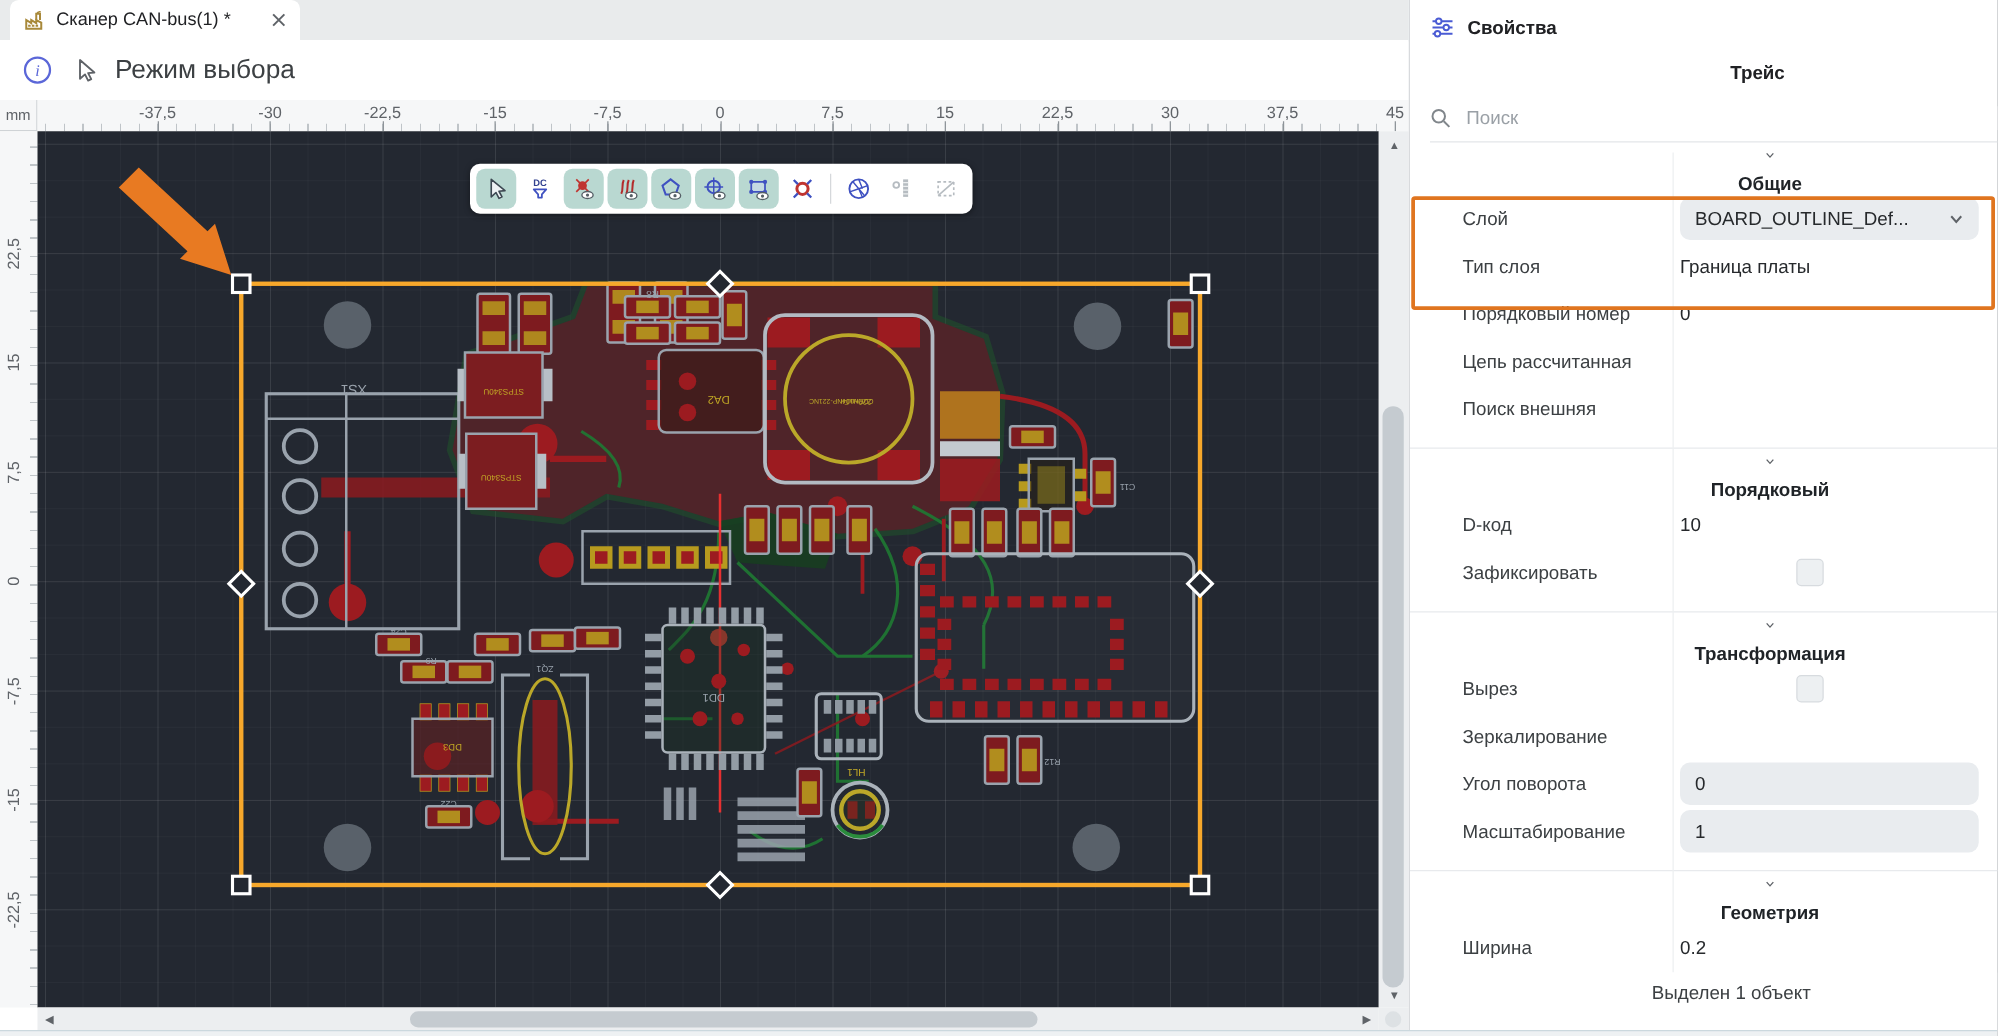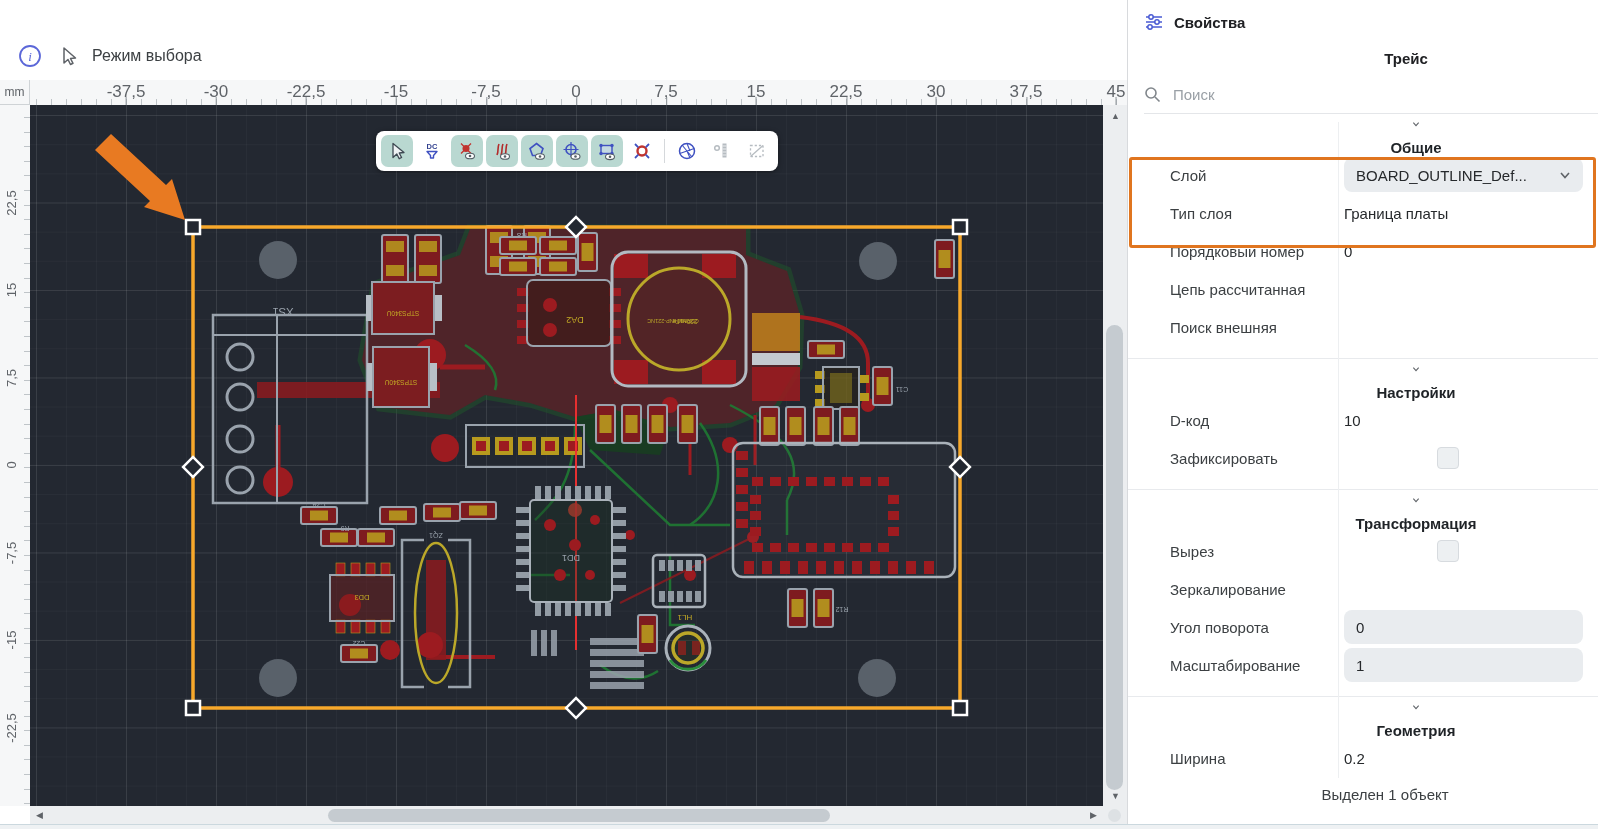--- a/index.html
+++ b/index.html
@@ -6,28 +6,28 @@
   #app{position:relative;width:1598px;height:829px;background:#fff;overflow:hidden;}
 
   
   #tabbar{position:absolute;left:0;top:0;width:1127px;height:32px;background:#e9ebec;border-bottom:1px solid #dadde0;}
   #tab{position:absolute;left:8px;top:0;width:232px;height:32px;background:#fff;border-radius:7px 7px 0 0;display:flex;align-items:center;padding:0 10px;box-sizing:border-box;gap:9px;}
   .tab-title{font-size:14.5px;color:#202124;white-space:nowrap;flex:1;}
   .tab-close{width:14px;height:14px;cursor:pointer;}
 
   
   #main-toolbar{position:absolute;left:0;top:32px;width:1127px;height:48px;background:#fff;display:flex;align-items:center;gap:16px;padding-left:18px;box-sizing:border-box;}
-  #mode-label{font-size:16px;color:#3c4043;margin-left:-4px;}
+  #mode-label{font-size:21px;color:#3c4043;margin-left:-4px;}
 
   
   #ruler-corner{position:absolute;left:0;top:80px;width:30px;height:25px;background:#f6f7f8;border-right:1px solid #cfd3d6;border-bottom:1px solid #cfd3d6;display:flex;align-items:center;justify-content:center;font-size:12px;color:#5f6368;box-sizing:border-box;}
   #hruler{position:absolute;left:30px;top:80px;width:1097px;height:25px;background:#f6f7f8;overflow:hidden;
     background-image:repeating-linear-gradient(to right,#bfc4c8 0 1px,transparent 1px 15px);
     background-size:100% 6px;background-repeat:no-repeat;background-position:6px 19px;}
-  .hlab{position:absolute;top:2px;transform:translateX(-50%);font-size:17px;color:#5f6368;}
+  .hlab{position:absolute;top:2px;transform:translateX(-50%);font-size:13px;color:#5f6368;}
   .hlab::after{content:"";position:absolute;left:50%;top:15px;width:1px;height:8px;background:#8d9398;}
   #vruler{position:absolute;left:0;top:105px;width:30px;height:701px;background:#f6f7f8;overflow:hidden;
     background-image:repeating-linear-gradient(to bottom,#bfc4c8 0 1px,transparent 1px 14.6px);
     background-size:6px 100%;background-repeat:no-repeat;background-position:24px 12px;}
   .vlab{position:absolute;left:11px;transform:translate(-50%,-50%) rotate(-90deg);font-size:13px;color:#5f6368;white-space:nowrap;}
 
   
   #canvas{position:absolute;left:30px;top:105px;width:1073px;height:701px;background-color:#232831;
     background-image:
       linear-gradient(90deg,rgba(255,255,255,.075) 1px,transparent 1px),
@@ -76,20 +76,34 @@
   #hl-box{position:absolute;left:1px;top:157px;width:461px;height:85px;border:3px solid #e0751f;border-radius:3px;pointer-events:none;z-index:6;}
   #panel-thumb{position:absolute;right:3px;top:143px;width:5px;height:622px;background:#ccd1d6;border-radius:3px;}
   #pencil-btn{margin-left:auto;margin-right:30px;cursor:pointer;}
   #status-bar{position:absolute;left:0;top:778px;width:470px;height:46px;background:#fff;display:flex;justify-content:center;font-size:15px;color:#3c4043;padding-top:8px;box-sizing:border-box;z-index:4;padding-left:44px;}
 </style>
 </head>
 <body>
 
 <div id="app">
 
+  <div id="tabbar">
+    <div id="tab">
+      <svg width="18" height="18" viewBox="0 0 18 18">
+        <path d="M3,16 V9 L7,11.5 V9 L11,11.5 V9 L15,11 V16 Z" fill="none" stroke="#a8893a" stroke-width="1.6"></path>
+        <path d="M11,9 V4 h3 V9" fill="none" stroke="#a8893a" stroke-width="1.6"></path>
+        <path d="M11.5,4 a2.5,2.5 0 0 1 3,-1.5" fill="none" stroke="#a8893a" stroke-width="1.3"></path>
+        <path d="M4.5,13.5 h2 M7.5,13.5 h2 M10.5,13.5 h2" stroke="#a8893a" stroke-width="1.6"></path>
+      </svg>
+      <span class="tab-title">Сканер CAN-bus(1) *</span>
+      <svg class="tab-close" viewBox="0 0 14 14">
+        <path d="M2.5,2.5 L11.5,11.5 M11.5,2.5 L2.5,11.5" stroke="#5f6368" stroke-width="1.6"></path>
+      </svg>
+    </div>
+  </div>
 
   <div id="main-toolbar">
     <svg width="24" height="24" viewBox="0 0 24 24">
       <circle cx="12" cy="12" r="10" fill="none" stroke="#5b67d8" stroke-width="1.8"></circle>
       <text x="12" y="17" text-anchor="middle" font-size="13" font-style="italic" font-family="Liberation Serif,serif" fill="#5b67d8">i</text>
     </svg>
     <svg width="22" height="22" viewBox="0 0 22 22">
       <path d="M6,3 L6,18 L10,14.5 L12.5,19.5 L15,18.3 L12.5,13.5 L17.5,13 Z" fill="#fff" stroke="#5f6368" stroke-width="1.5" stroke-linejoin="round"></path>
     </svg>
     <span id="mode-label">Режим выбора</span>
@@ -650,21 +664,21 @@
       </div>
     </div>
 
     <div class="sec-div"></div>
 
     <div class="sec">
       <div class="sec-head">
         <svg width="12" height="12" viewBox="0 0 12 12">
             <path d="M2,4 L6,8.5 L10,4" fill="none" stroke="#5f6368" stroke-width="1.6"></path>
           </svg>
-        <span>Настройки</span>
+        <span>Порядковый</span>
       </div>
       <div class="prow">
         <span class="lab">D-код</span>
         <span class="val">10</span>
         <svg id="pencil-btn" width="18" height="18" viewBox="0 0 18 18">
           <path d="M3,14.5 L11.5,6 L14,8.5 L5.5,17 H3 Z M11.5,6 L13,4.5 a1.7,1.7 0 0 1 2.5,2.5 L14,8.5" fill="none" stroke="#4a5bd4" stroke-width="1.4" stroke-linejoin="round"></path>
         </svg>
       </div>
       <div class="prow">
         <span class="lab">Зафиксировать</span>

